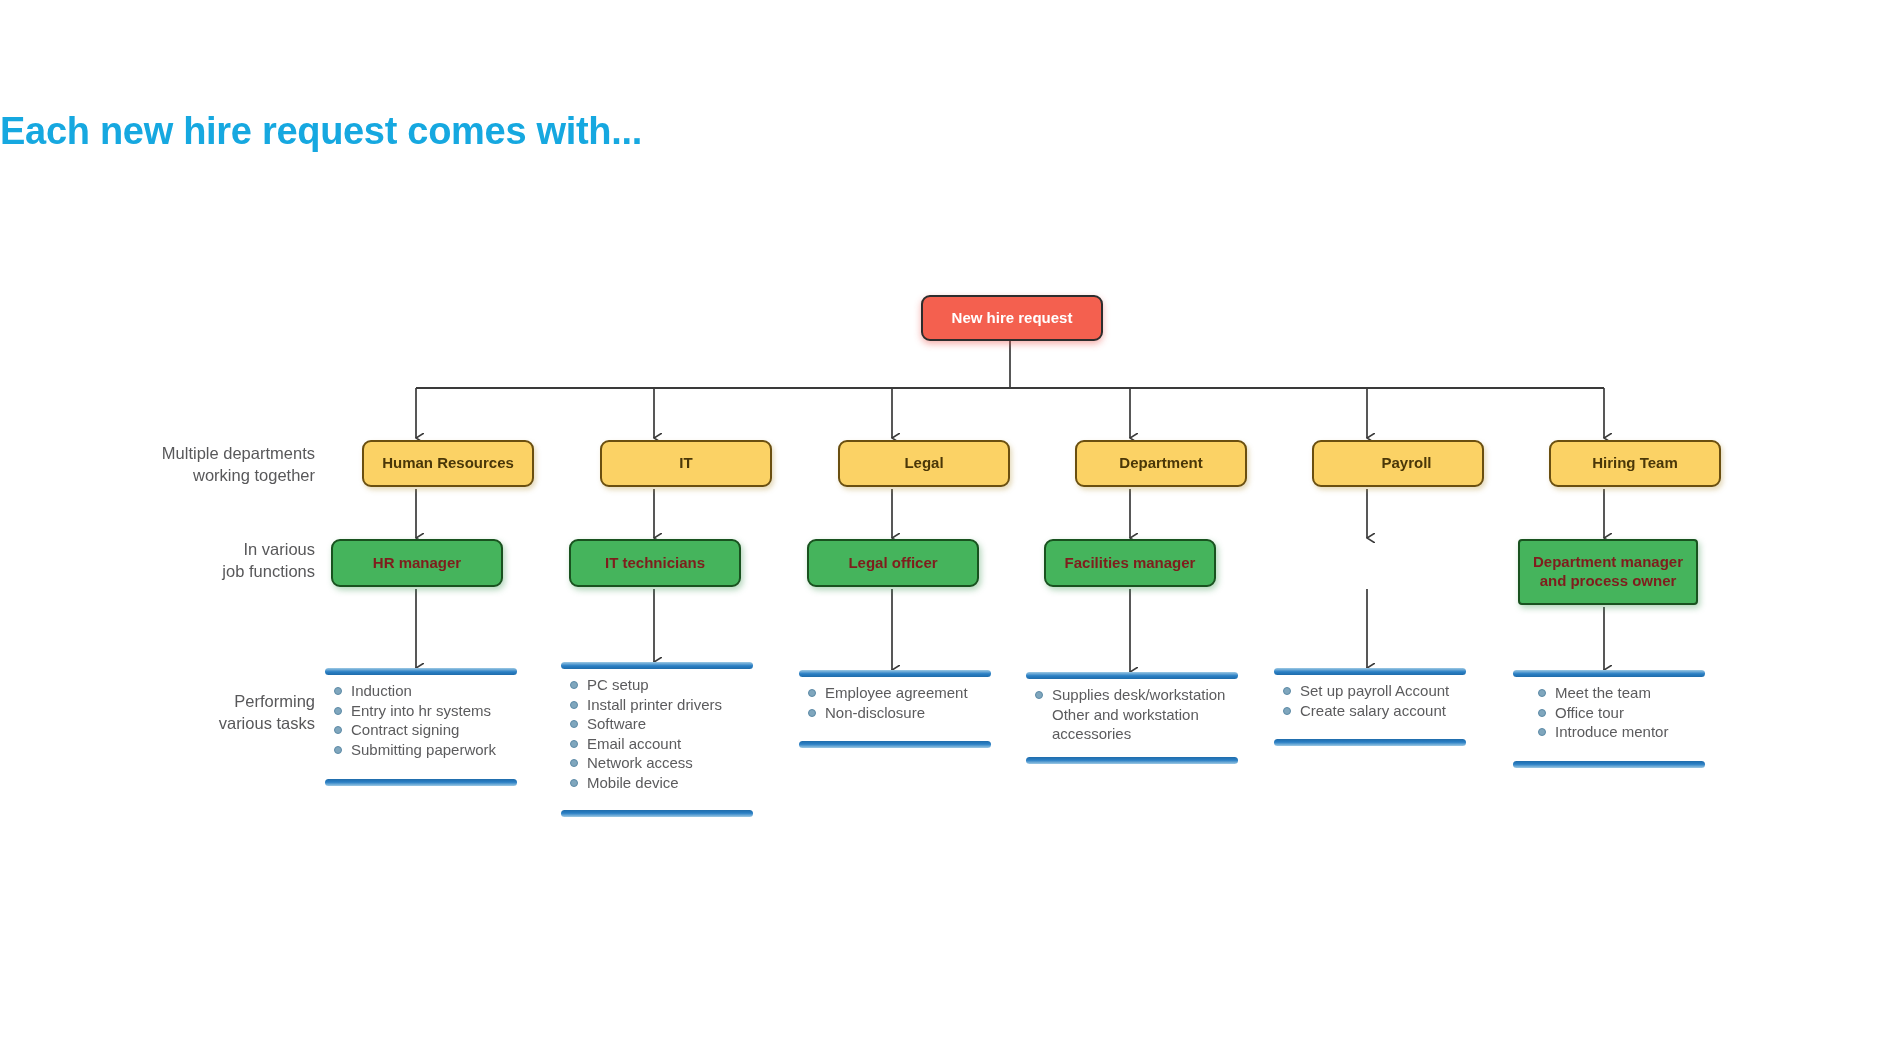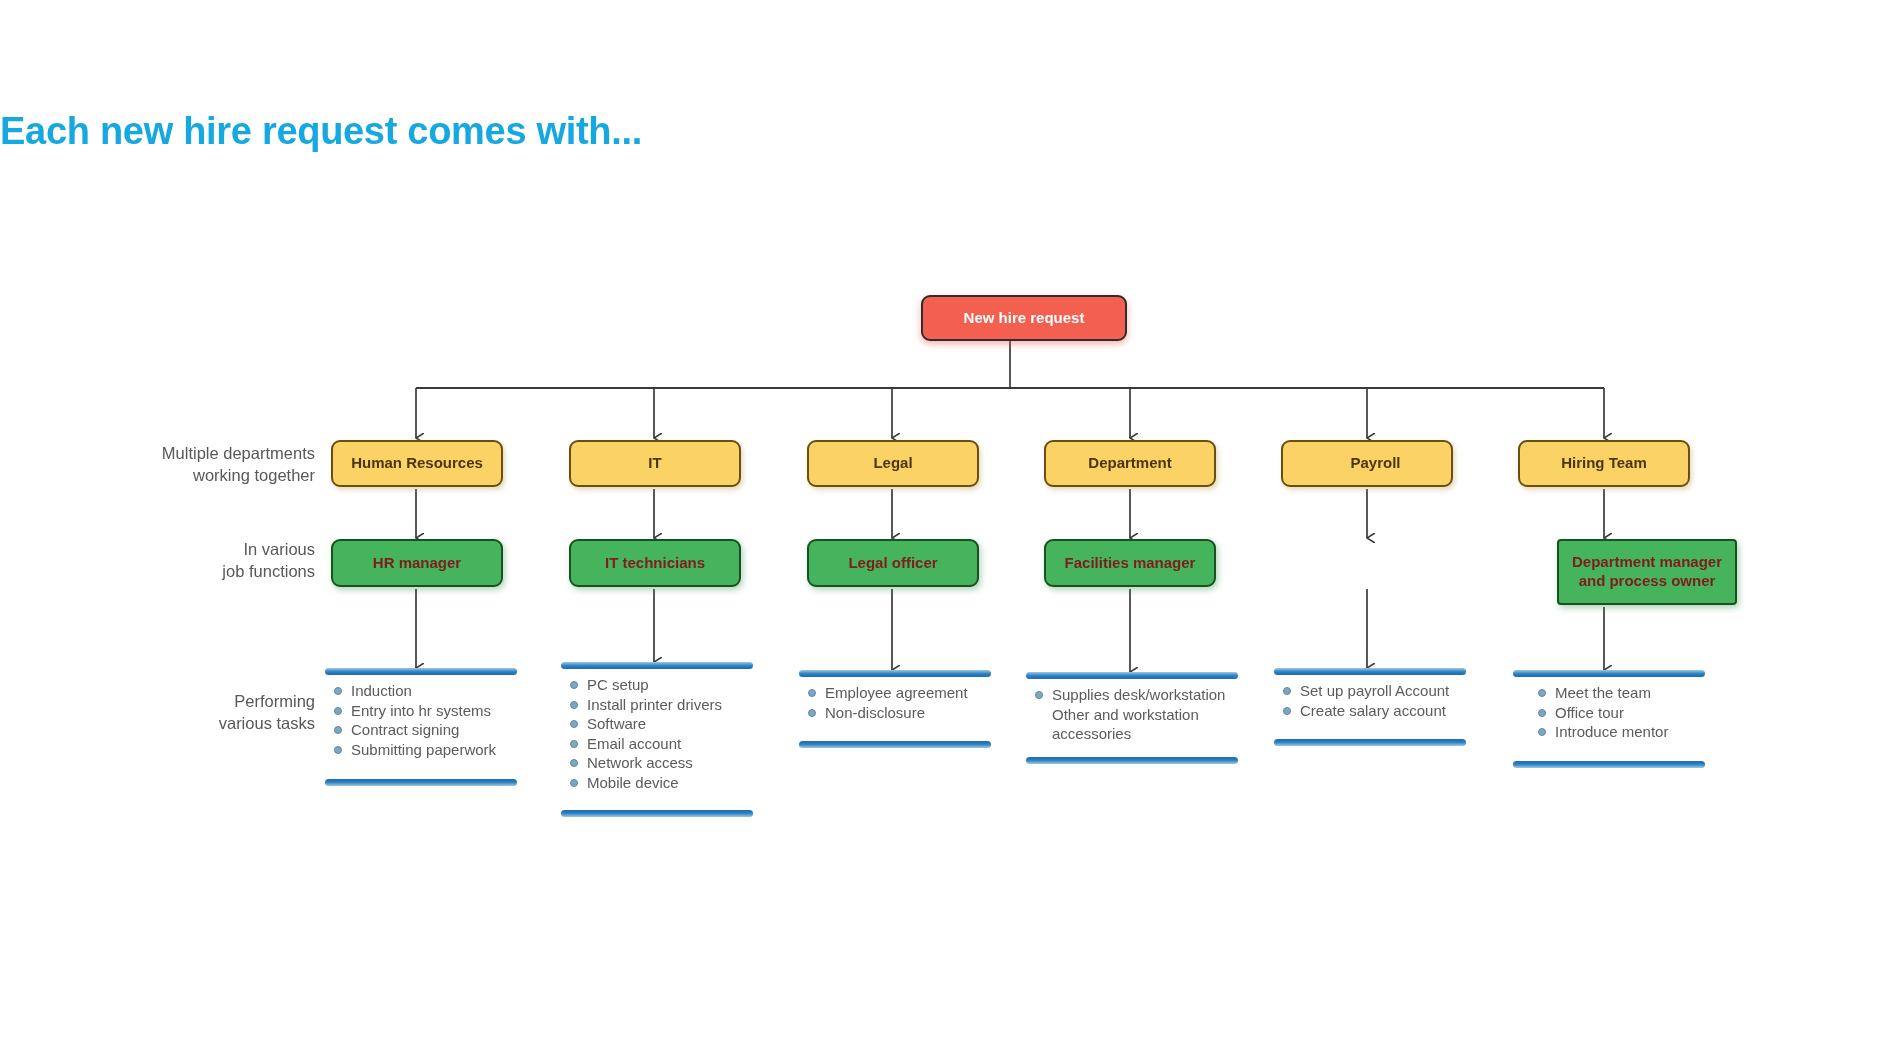--- a/index.html
+++ b/index.html
@@ -62,20 +62,21 @@
     font-weight:bold;
     font-size:15px;
     box-shadow:0 3px 7px rgba(235,80,70,0.45);
   }
   .node-dept{
     background:#fbd265;
     border:2px solid #6a4f10;
     color:#4a3708;
     font-weight:bold;
     box-shadow:2px 3px 5px rgba(180,150,60,0.35);
+    margin-left:31px;
   }
   .node-role{
     background:#45b45c;
     border:2px solid #19521f;
     color:#7f1d1d;
     font-weight:bold;
     box-shadow:2px 3px 6px rgba(60,150,80,0.40);
   }
 
   
@@ -161,21 +162,21 @@
 
       <path d="M416,589 L416,668" marker-end="url(#arrowhead)"></path>
       <path d="M654,589 L654,662" marker-end="url(#arrowhead)"></path>
       <path d="M892,589 L892,670" marker-end="url(#arrowhead)"></path>
       <path d="M1130,589 L1130,672" marker-end="url(#arrowhead)"></path>
       <path d="M1367,589 L1367,668" marker-end="url(#arrowhead)"></path>
       <path d="M1604,607 L1604,670" marker-end="url(#arrowhead)"></path>
     </g>
   </svg>
 
-  <div class="node node-root" style="left:921px;top:295px;width:206px;height:46px;">
+  <div class="node node-root" style="left:921px;top:295px;width:182px;height:46px;">
     <span>New hire request</span>
   </div>
 
   <div class="node node-dept" style="left:331px;top:440px;width:172px;height:47px;">
     <span>Human Resources</span>
   </div>
   <div class="node node-dept" style="left:569px;top:440px;width:172px;height:47px;">
     <span>IT</span>
   </div>
   <div class="node node-dept" style="left:807px;top:440px;width:172px;height:47px;">
@@ -196,21 +197,21 @@
   </div>
   <div class="node node-role" style="left:569px;top:539px;width:172px;height:48px;">
     <span>IT technicians</span>
   </div>
   <div class="node node-role" style="left:807px;top:539px;width:172px;height:48px;">
     <span>Legal officer</span>
   </div>
   <div class="node node-role" style="left:1044px;top:539px;width:172px;height:48px;justify-content:center;">
     <span>Facilities manager</span>
   </div>
-  <div class="node node-role" style="left:1518px;top:539px;width:180px;height:66px;border-radius:4px;margin-left:39px;">
+  <div class="node node-role" style="left:1518px;top:539px;width:180px;height:66px;border-radius:4px;">
     <span>Department manager
 and process owner</span>
   </div>
 
   <div class="tasklist" style="left:325px;top:668px;width:192px;height:118px;">
     <div class="brace-top"></div>
     <ul class="tasks">
         <li><span class="bullet"></span>Induction</li>
         <li><span class="bullet"></span>Entry into hr systems</li>
         <li><span class="bullet"></span>Contract signing</li>

